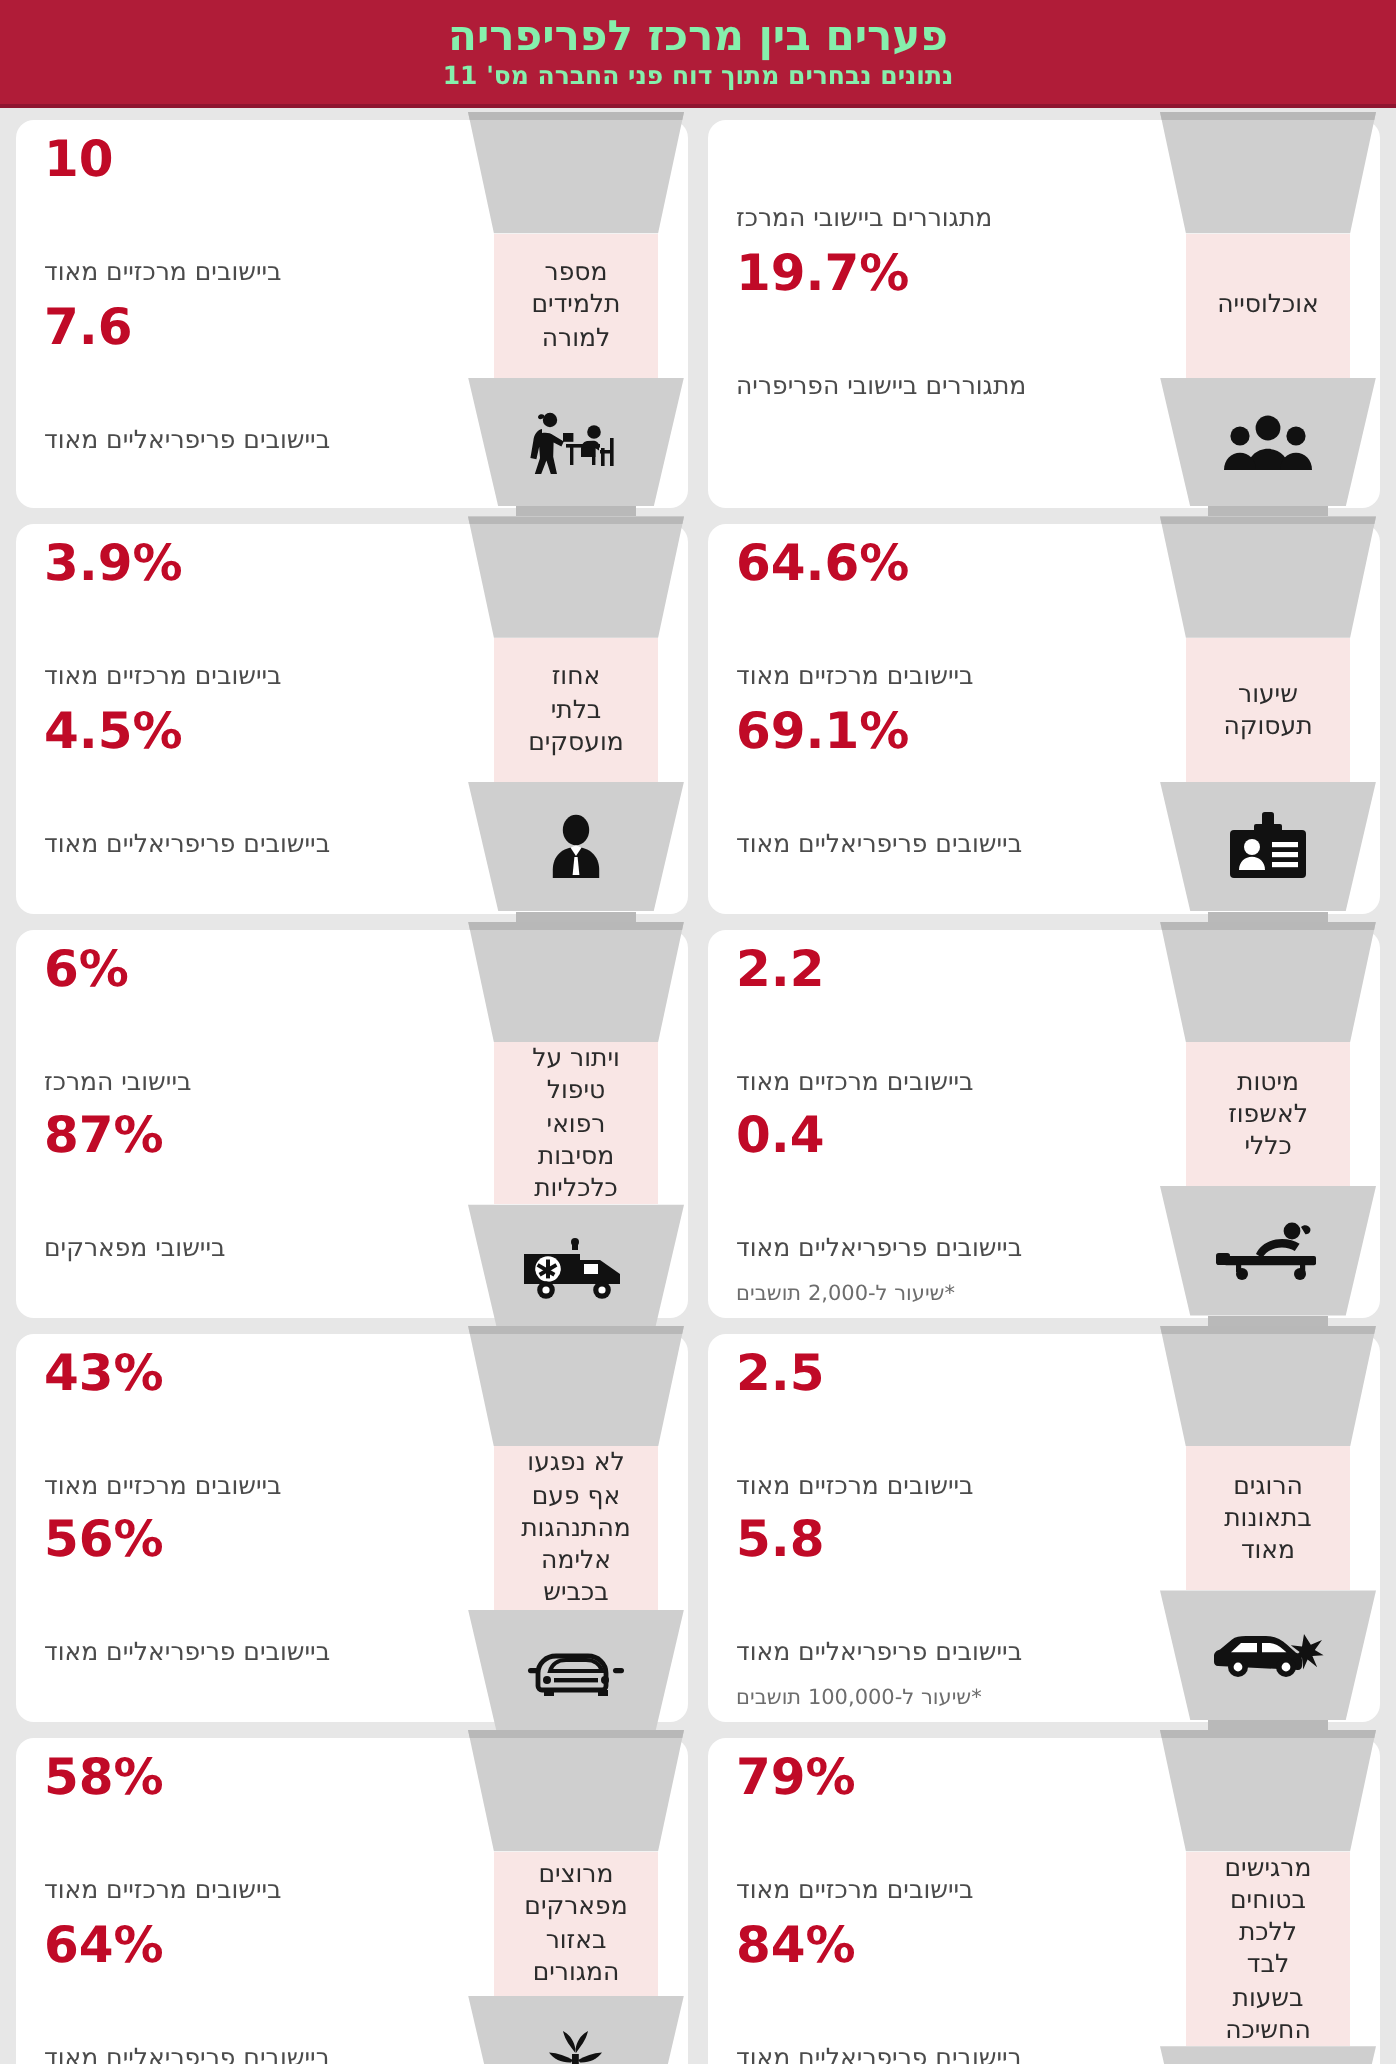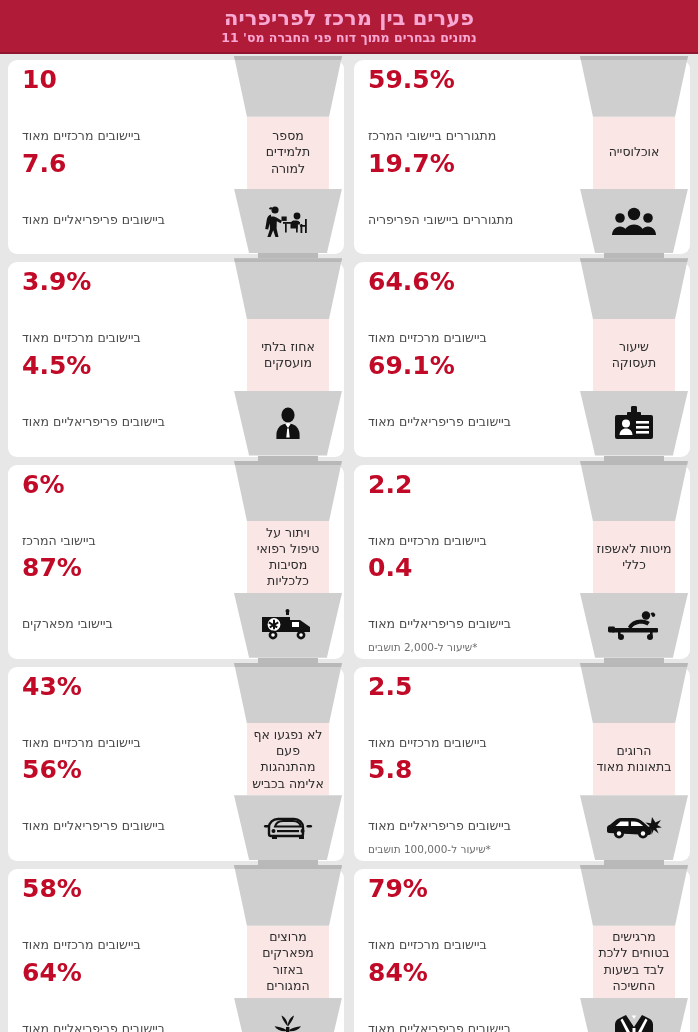--- a/index.html
+++ b/index.html
@@ -23,21 +23,21 @@
     background: #e7e7e7;
     display: flex;
     flex-direction: column;
   }
 
   
   .header {
     width: 100%;
     height: 54px;
     background: #b01c38;
-    color: #f9a8d4;
+    color: #86efac;
     display: flex;
     flex-direction: column;
     align-items: center;
     justify-content: center;
     flex: 0 0 54px;
     border-bottom: 2px solid #8f1530;
   }
   .header-title {
     font-size: 21px;
     font-weight: bold;
@@ -112,21 +112,21 @@
     display: flex;
     align-items: center;
     justify-content: center;
     text-align: center;
   }
 
   .glyph-label {
     font-size: 12.5px;
     color: #2b2b2b;
     line-height: 1.30;
-    padding: 0 3px;
+    padding: 0 18px;
   }
 
   
   .hg-bot {
     position: relative;
     flex: 0 0 32%;
     background: #cfcfcf;
     clip-path: polygon(0% 0%, 100% 0%, 86% 100%, 14% 100%);
     display: flex;
     align-items: center;
@@ -211,21 +211,20 @@
               <path d="M1 29c0-5 3.6-8.6 8-8.6s8 3.6 8 8.6z" fill="#111"></path>
               <circle cx="37" cy="12" r="4.8" fill="#111"></circle>
               <path d="M29 29c0-5 3.6-8.6 8-8.6s8 3.6 8 8.6z" fill="#111"></path>
             </svg>
           </div>
           <div class="hg-base"></div>
         </div>
       </div>
       <div class="stats-col">
         <div class="stat-block first">
-          <span class="stat-value">59.5%</span>
           <span class="stat-caption">מתגוררים ביישובי המרכז</span>
         </div>
         <div class="stat-block">
           <span class="stat-value">19.7%</span>
           <span class="stat-caption">מתגוררים ביישובי הפריפריה</span>
         </div>
 
       </div>
     </div>
 

